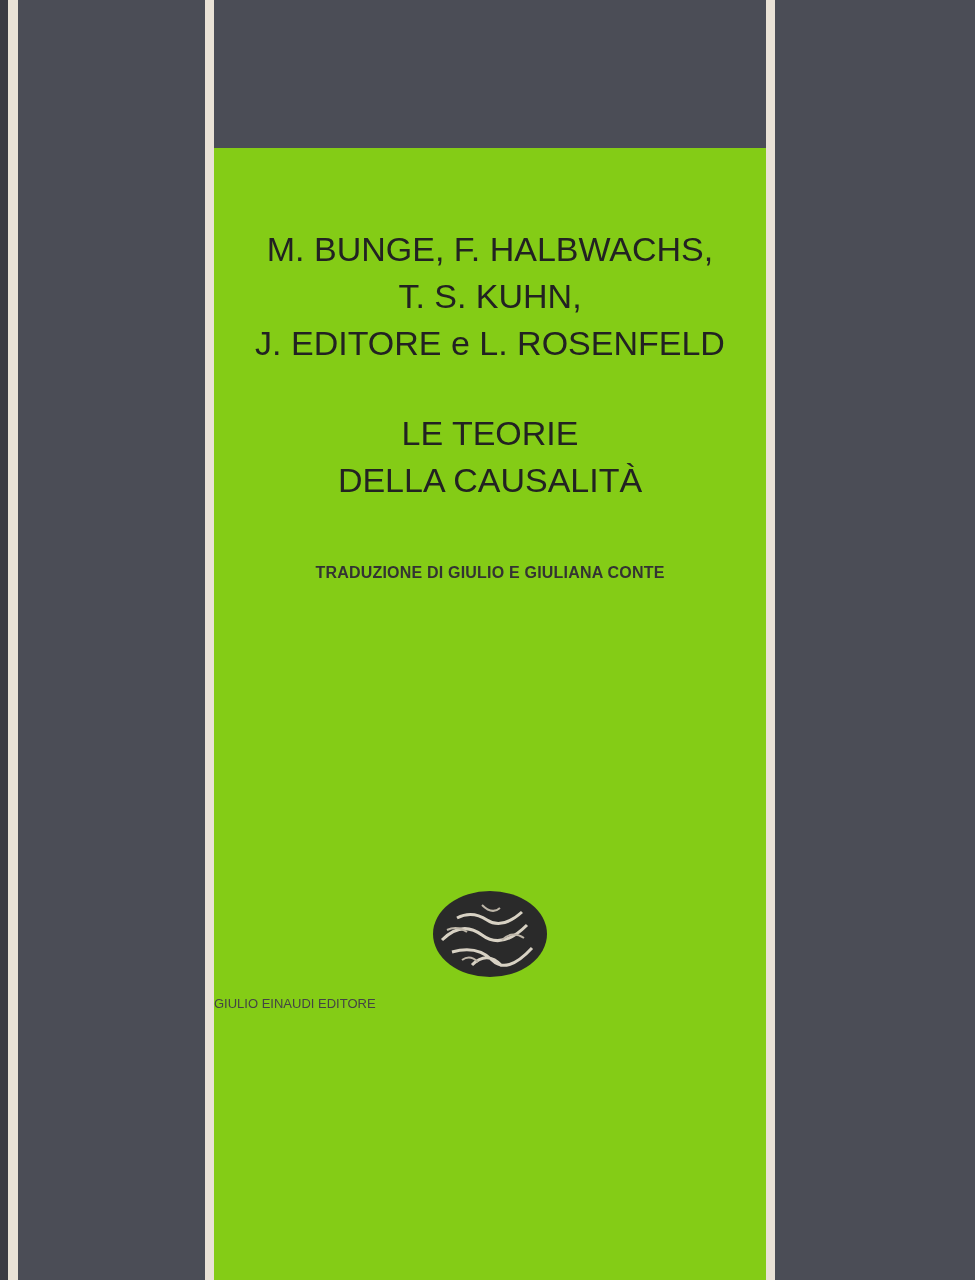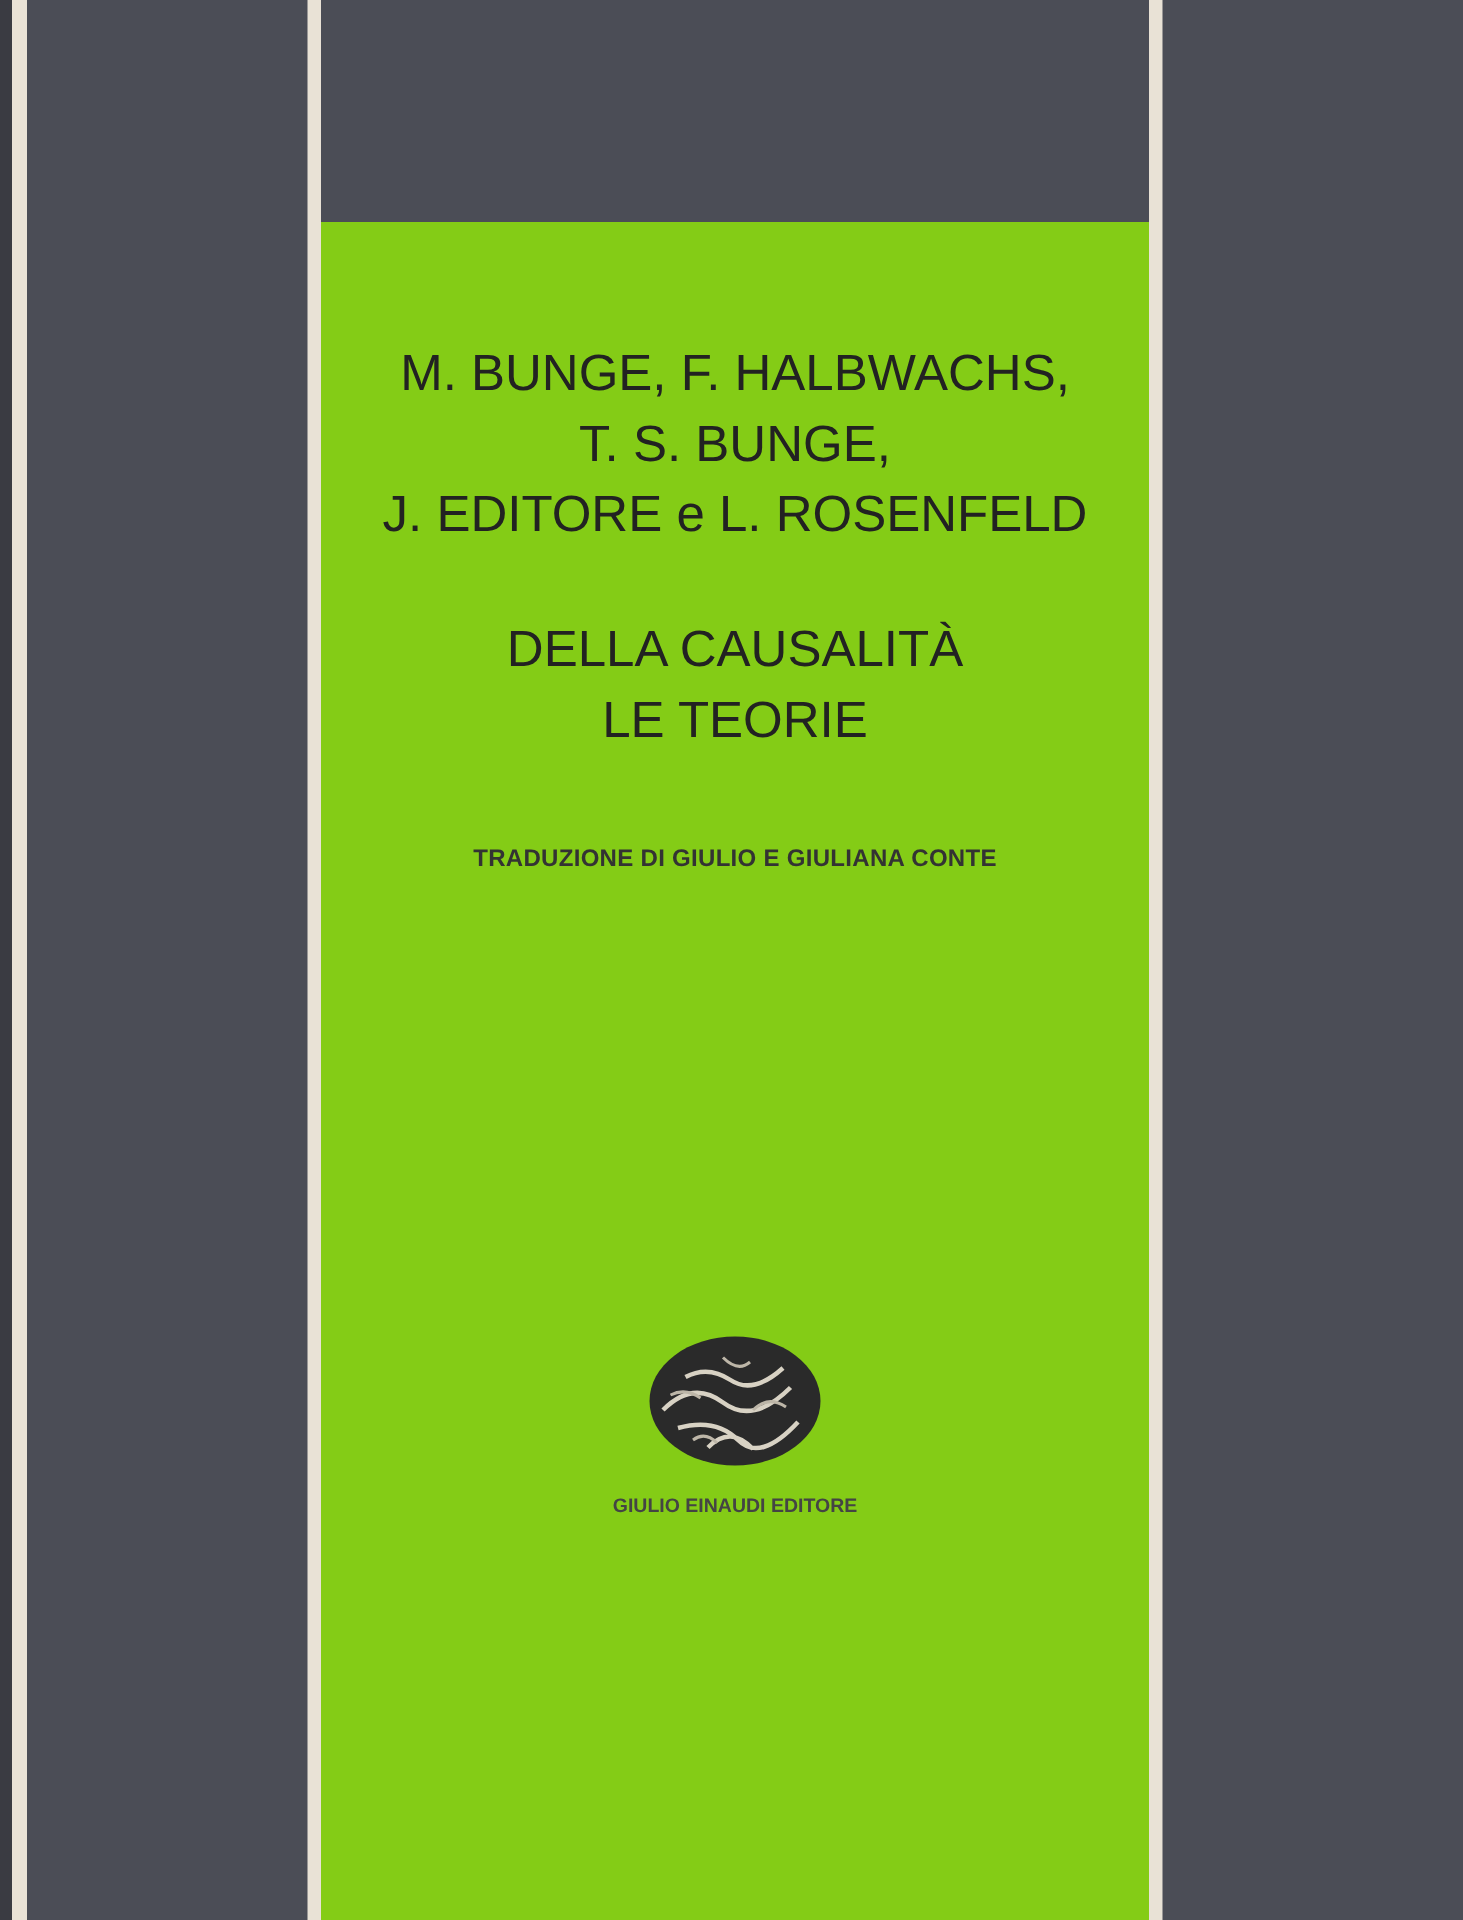--- a/index.html
+++ b/index.html
@@ -8,40 +8,40 @@
   .edge { position: absolute; left: 0; top: 0; width: 8px; height: 1280px; background: #3a3b42; }
   .left-panel { left: 18px; top: 0; width: 187px; height: 1280px; }
   .right-panel { left: 775px; top: 0; width: 200px; height: 1280px; }
   .top-block { left: 214px; top: 0; width: 552px; height: 148px; }
   .bottom-block { left: 214px; top: 1045px; width: 552px; height: 235px; }
   .label { position: absolute; left: 214px; top: 148px; width: 552px; height: 1148px; background: #84cc16; }
   .authors { position: absolute; left: 0; width: 100%; top: 78px; text-align: center; font-size: 34px; line-height: 47px; color: #222; }
   .title { position: absolute; left: 0; width: 100%; top: 262px; text-align: center; font-size: 34px; line-height: 47px; color: #222; }
   .translator { position: absolute; left: 0; width: 100%; top: 416px; text-align: center; font-size: 16px; font-weight: bold; color: #333; letter-spacing: 0.2px; }
   .logo { position: absolute; left: 218px; top: 742px; width: 116px; height: 88px; }
-  .publisher { position: absolute; left: 0; width: 100%; top: 848px; text-align: center; font-size: 13px; font-weight: bold; color: #444; }
+  .publisher { position: absolute; left: 0; width: 100%; top: 848px; text-align: left; font-size: 13px; font-weight: normal; color: #444; }
 </style>
 </head>
 <body>
 
 <div class="edge"></div>
 <div class="dark left-panel"></div>
 <div class="dark right-panel"></div>
 <div class="dark top-block"></div>
 <div class="dark bottom-block"></div>
 
 <div class="label">
   <div class="authors">
     <div>M. BUNGE, F. HALBWACHS,</div>
-    <div>T. S. BUNGE,</div>
+    <div>T. S. KUHN,</div>
     <div>J. EDITORE e L. ROSENFELD</div>
   </div>
   <div class="title">
+    <div>LE TEORIE</div>
     <div>DELLA CAUSALITÀ</div>
-    <div>LE TEORIE</div>
   </div>
   <div class="translator">TRADUZIONE DI GIULIO E GIULIANA CONTE</div>
   <svg class="logo" viewBox="0 0 116 88">
     <ellipse cx="58" cy="44" rx="57" ry="43" fill="#2a2a2a"></ellipse>
     <path d="M10 50 Q30 30 50 45 T95 35 M20 62 Q45 55 60 70 T100 58 M25 28 Q40 20 55 30 T90 22 M40 75 Q55 60 70 76" stroke="#d8d2c4" stroke-width="3" fill="none"></path>
     <path d="M15 40 Q25 35 35 42 M70 50 Q80 40 92 48 M50 15 Q60 25 68 18 M30 70 Q38 64 46 72" stroke="#bdb6a8" stroke-width="2" fill="none"></path>
   </svg>
   <div class="publisher">GIULIO EINAUDI EDITORE</div>
 </div>
 

